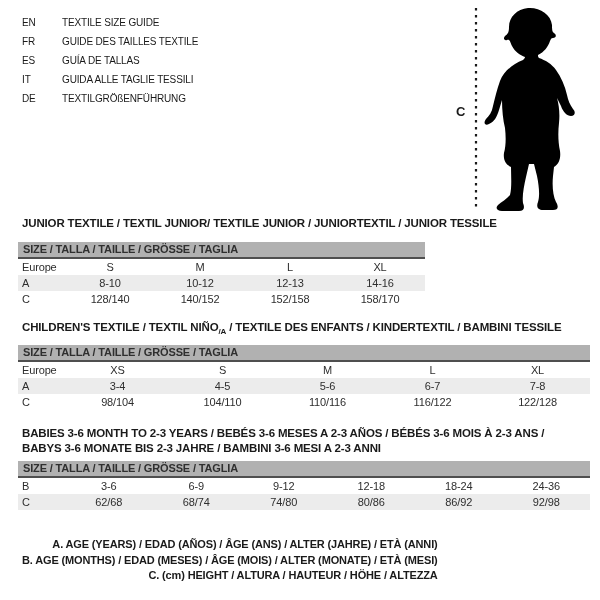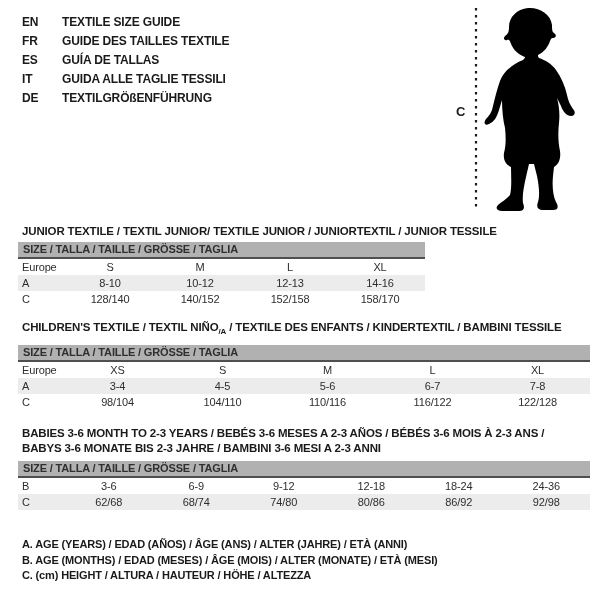--- a/index.html
+++ b/index.html
@@ -2,21 +2,21 @@
 <html><head>
 <meta charset="utf-8">
 <style>
   html,body{margin:0;padding:0;background:#fff;}
   .page{
     position:relative;width:600px;height:600px;background:#ffffff;overflow:hidden;
     font-family:"Liberation Sans",sans-serif;color:#1a1a1a;letter-spacing:-0.15px;
   }
   
   .lang-list{position:absolute;left:22px;top:13px;}
-  .lang-row{display:flex;height:19px;line-height:19px;font-size:12px;font-weight:700;}
+  .lang-row{display:flex;height:19px;line-height:19px;font-size:10px;font-weight:400;}
   .lang-code{width:40px;}
   
   .figure{position:absolute;left:450px;top:4px;width:135px;height:208px;}
   .figure svg{position:absolute;left:0;top:0;}
   .c-label{position:absolute;left:6px;top:100px;font-size:13px;font-weight:700;}
   
   .sec-title{position:absolute;left:22px;font-size:11.5px;font-weight:700;white-space:nowrap;}
   .sec-title .subA{font-size:8px;vertical-align:-3px;}
   .sec-title.two-line{line-height:15px;white-space:normal;width:560px;}
   
@@ -27,21 +27,21 @@
   }
   .trow{display:grid;height:16px;line-height:16px;font-size:11px;color:#2e2e2e;}
   .trow.shaded{background:#ececec;}
   .cols4{grid-template-columns:47px repeat(4,1fr);}
   .cols5{grid-template-columns:47px repeat(5,1fr);}
   .cols6{grid-template-columns:47px repeat(6,1fr);}
   .rlabel{padding-left:4px;text-align:left;}
   .cell{text-align:center;}
   
   .legend{position:absolute;left:22px;top:537px;}
-  .legend-line{height:15.5px;line-height:15.5px;font-size:11px;font-weight:700;white-space:nowrap;}
+  .legend-line{height:15.5px;line-height:15.5px;font-size:11px;font-weight:700;white-space:nowrap;text-align:right;}
 </style>
 </head>
 <body>
 
 <div class="page">
 
   <div class="lang-list">
     <div class="lang-row">
       <span class="lang-code">EN</span>
       <span>TEXTILE SIZE GUIDE</span>
@@ -65,21 +65,21 @@
   </div>
 
   <div class="figure">
     <svg width="135" height="208" viewBox="0 0 135 208">
       <line x1="26" y1="4" x2="26" y2="204" stroke="#1a1a1a" stroke-width="2.2" stroke-dasharray="2.5 4.5"></line>
       <path transform="translate(33,2)" fill="#000000" d="M45,2 C34,3 26,11 26,21 C26,26 25,28 22,30 C20,32 21,35 24,34 C27,33 27,36 29,40 C32,46 37,49 42,51 C42,52 41,53 40,54 C30,58 21,65 17,75 C14,83 12,92 10,100 C9,106 6,110 3,113 C0,117 2,120 6,118 C11,116 14,111 16,104 L19,94 C19,104 20,114 22,122 C23,131 23,140 21,147 C20,154 23,159 28,161 C28,170 29,181 27,189 C24,193 18,196 15,199 C12,202 14,205 19,205 L36,205 C41,205 42,202 40,197 C39,190 41,180 43,171 L46,158 L51,158 L54,170 C56,180 57,190 55,196 C53,201 55,204 60,204 L70,204 C75,204 76,201 73,196 C70,190 69,180 70,170 L71,161 C76,158 78,152 77,145 C75,136 75,126 76,117 C77,108 76,99 74,92 L78,100 C80,106 84,110 88,110 C92,110 93,106 90,103 C87,99 85,94 84,89 C82,80 78,71 73,64 C69,58 62,54 56,52 C55,51 55,50 55,49 C61,46 65,41 67,35 C68,33 68,32 70,32 C73,32 74,29 71,27 C69,26 69,23 69,19 C68,8 56,1 45,2 Z"></path>
     </svg>
     <span class="c-label">C</span>
   </div>
 
-  <div class="sec-title" style="top:217px;margin-top:8px;">JUNIOR TEXTILE / TEXTIL JUNIOR/ TEXTILE JUNIOR / JUNIORTEXTIL / JUNIOR TESSILE</div>
+  <div class="sec-title" style="top:217px;">JUNIOR TEXTILE / TEXTIL JUNIOR/ TEXTILE JUNIOR / JUNIORTEXTIL / JUNIOR TESSILE</div>
   <div class="stable" style="top:242px;width:407px;">
     <div class="thead">SIZE / TALLA / TAILLE / GRÖSSE / TAGLIA</div>
     <div class="trow cols4">
       <span class="rlabel">Europe</span>
       <span class="cell">S</span>
       <span class="cell">M</span>
       <span class="cell">L</span>
       <span class="cell">XL</span>
     </div>
     <div class="trow cols4 shaded">

